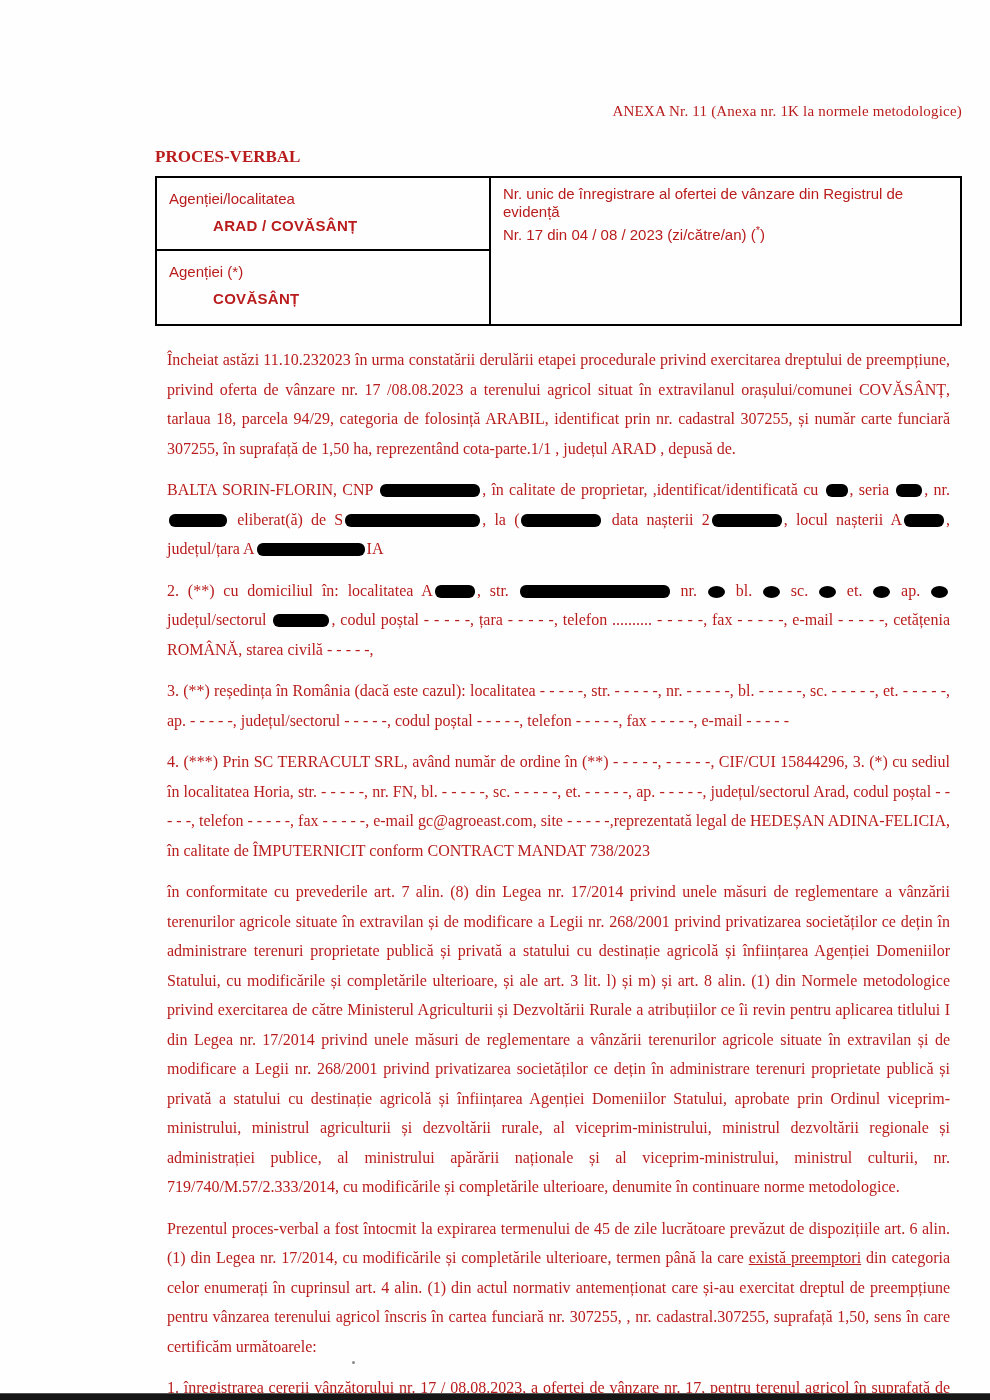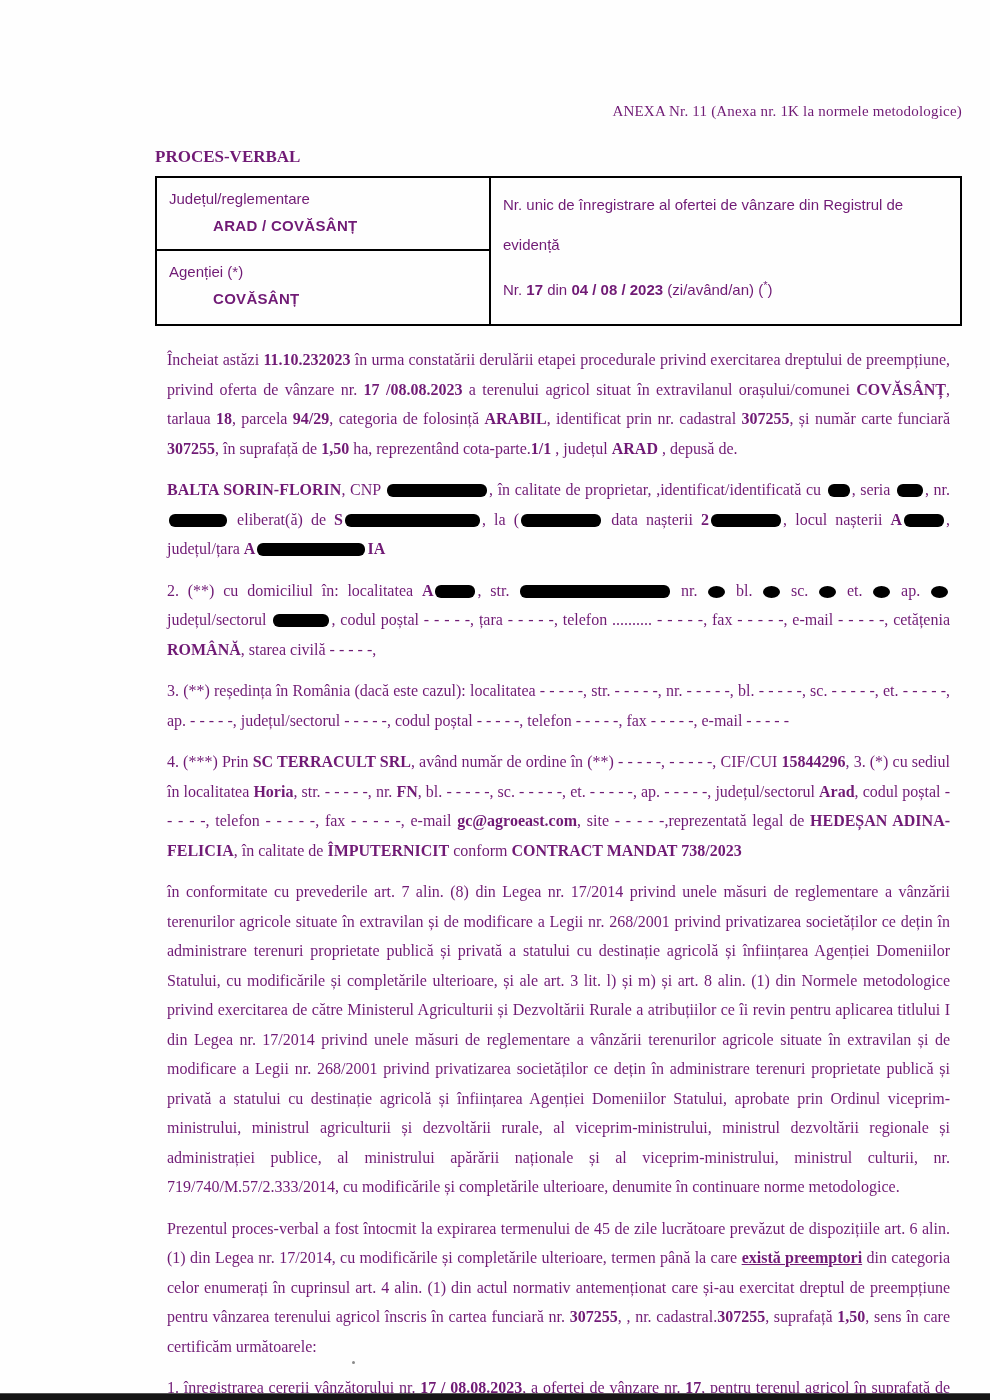--- a/index.html
+++ b/index.html
@@ -3,21 +3,21 @@
 <meta charset="utf-8">
 <style>
   html,body{margin:0;padding:0;background:#ffffff;}
   .page{
     position:relative;
     width:990px;height:1400px;
     background:#fefefe;
     box-sizing:border-box;
     padding:103px 28px 0 155px;
     font-family:"Liberation Serif", serif;
-    color:#701a75;
+    color:#b91c1c;
     overflow:hidden;
   }
   .anexa{
     text-align:right;
     font-size:15px;
     letter-spacing:.2px;
   }
   .title{
     text-align:left;
     font-weight:bold;
@@ -37,36 +37,36 @@
     font-family:"Liberation Sans", sans-serif;
     font-size:15px;
   }
   table.info-table td{
     border:2px solid #000;
     vertical-align:top;
     padding:7px 12px 4px 12px;
   }
   td.lcell{width:308px;line-height:27px;}
   td.lcell .cellval{font-weight:bold;letter-spacing:.3px;margin-left:44px;}
-  td.rcell{line-height:40px;padding-top:16px;}
+  td.rcell{line-height:18px;padding-top:16px;}
   tr.row1 td{height:60px;}
   tr.row2 td{height:62px;}
   .reg{
     text-align:right;
     font-size:15.5px;
     margin-top:5px;
   }
   .docbody{margin-top:19px;}
   .docbody p{
     margin:12px;
     font-size:16px;
     line-height:29.5px;
     text-align:justify;
   }
-  .b{font-weight:bold;}
+  .b{font-weight:normal;}
   .u{text-decoration:underline;}
   .redact{
     display:inline-block;
     height:13px;
     background:#000;
     border-radius:6px;
     vertical-align:baseline;
     transform:translateY(2px);
     margin:0 2px;
   }
@@ -100,26 +100,26 @@
 <div class="page">
 
   <div class="anexa">ANEXA Nr. 11 (Anexa nr. 1K la normele metodologice)</div>
 
   <div class="title">PROCES-VERBAL</div>
 
   <table class="info-table">
     <tbody>
         <tr class="row1">
       <td class="lcell">
-        <div class="celllabel">Județul/reglementare</div>
+        <div class="celllabel">Agenției/localitatea</div>
         <div class="cellval">ARAD / COVĂSÂNȚ</div>
       </td>
       <td class="rcell" rowspan="2">
         <div>Nr. unic de înregistrare al ofertei de vânzare din Registrul de evidență</div>
-        <div><span>Nr. </span><span class="b">17</span><span> din </span><span class="b">04 / 08 / 2023</span><span> (zi/având/an) (</span><sup>*</sup><span>)</span></div>
+        <div><span>Nr. </span><span class="b">17</span><span> din </span><span class="b">04 / 08 / 2023</span><span> (zi/către/an) (</span><sup>*</sup><span>)</span></div>
       </td>
     </tr>
     <tr class="row2">
       <td class="lcell">
         <div class="celllabel">Agenției (*)</div>
         <div class="cellval">COVĂSÂNȚ</div>
       </td>
     </tr>
   </tbody>
     </table>

